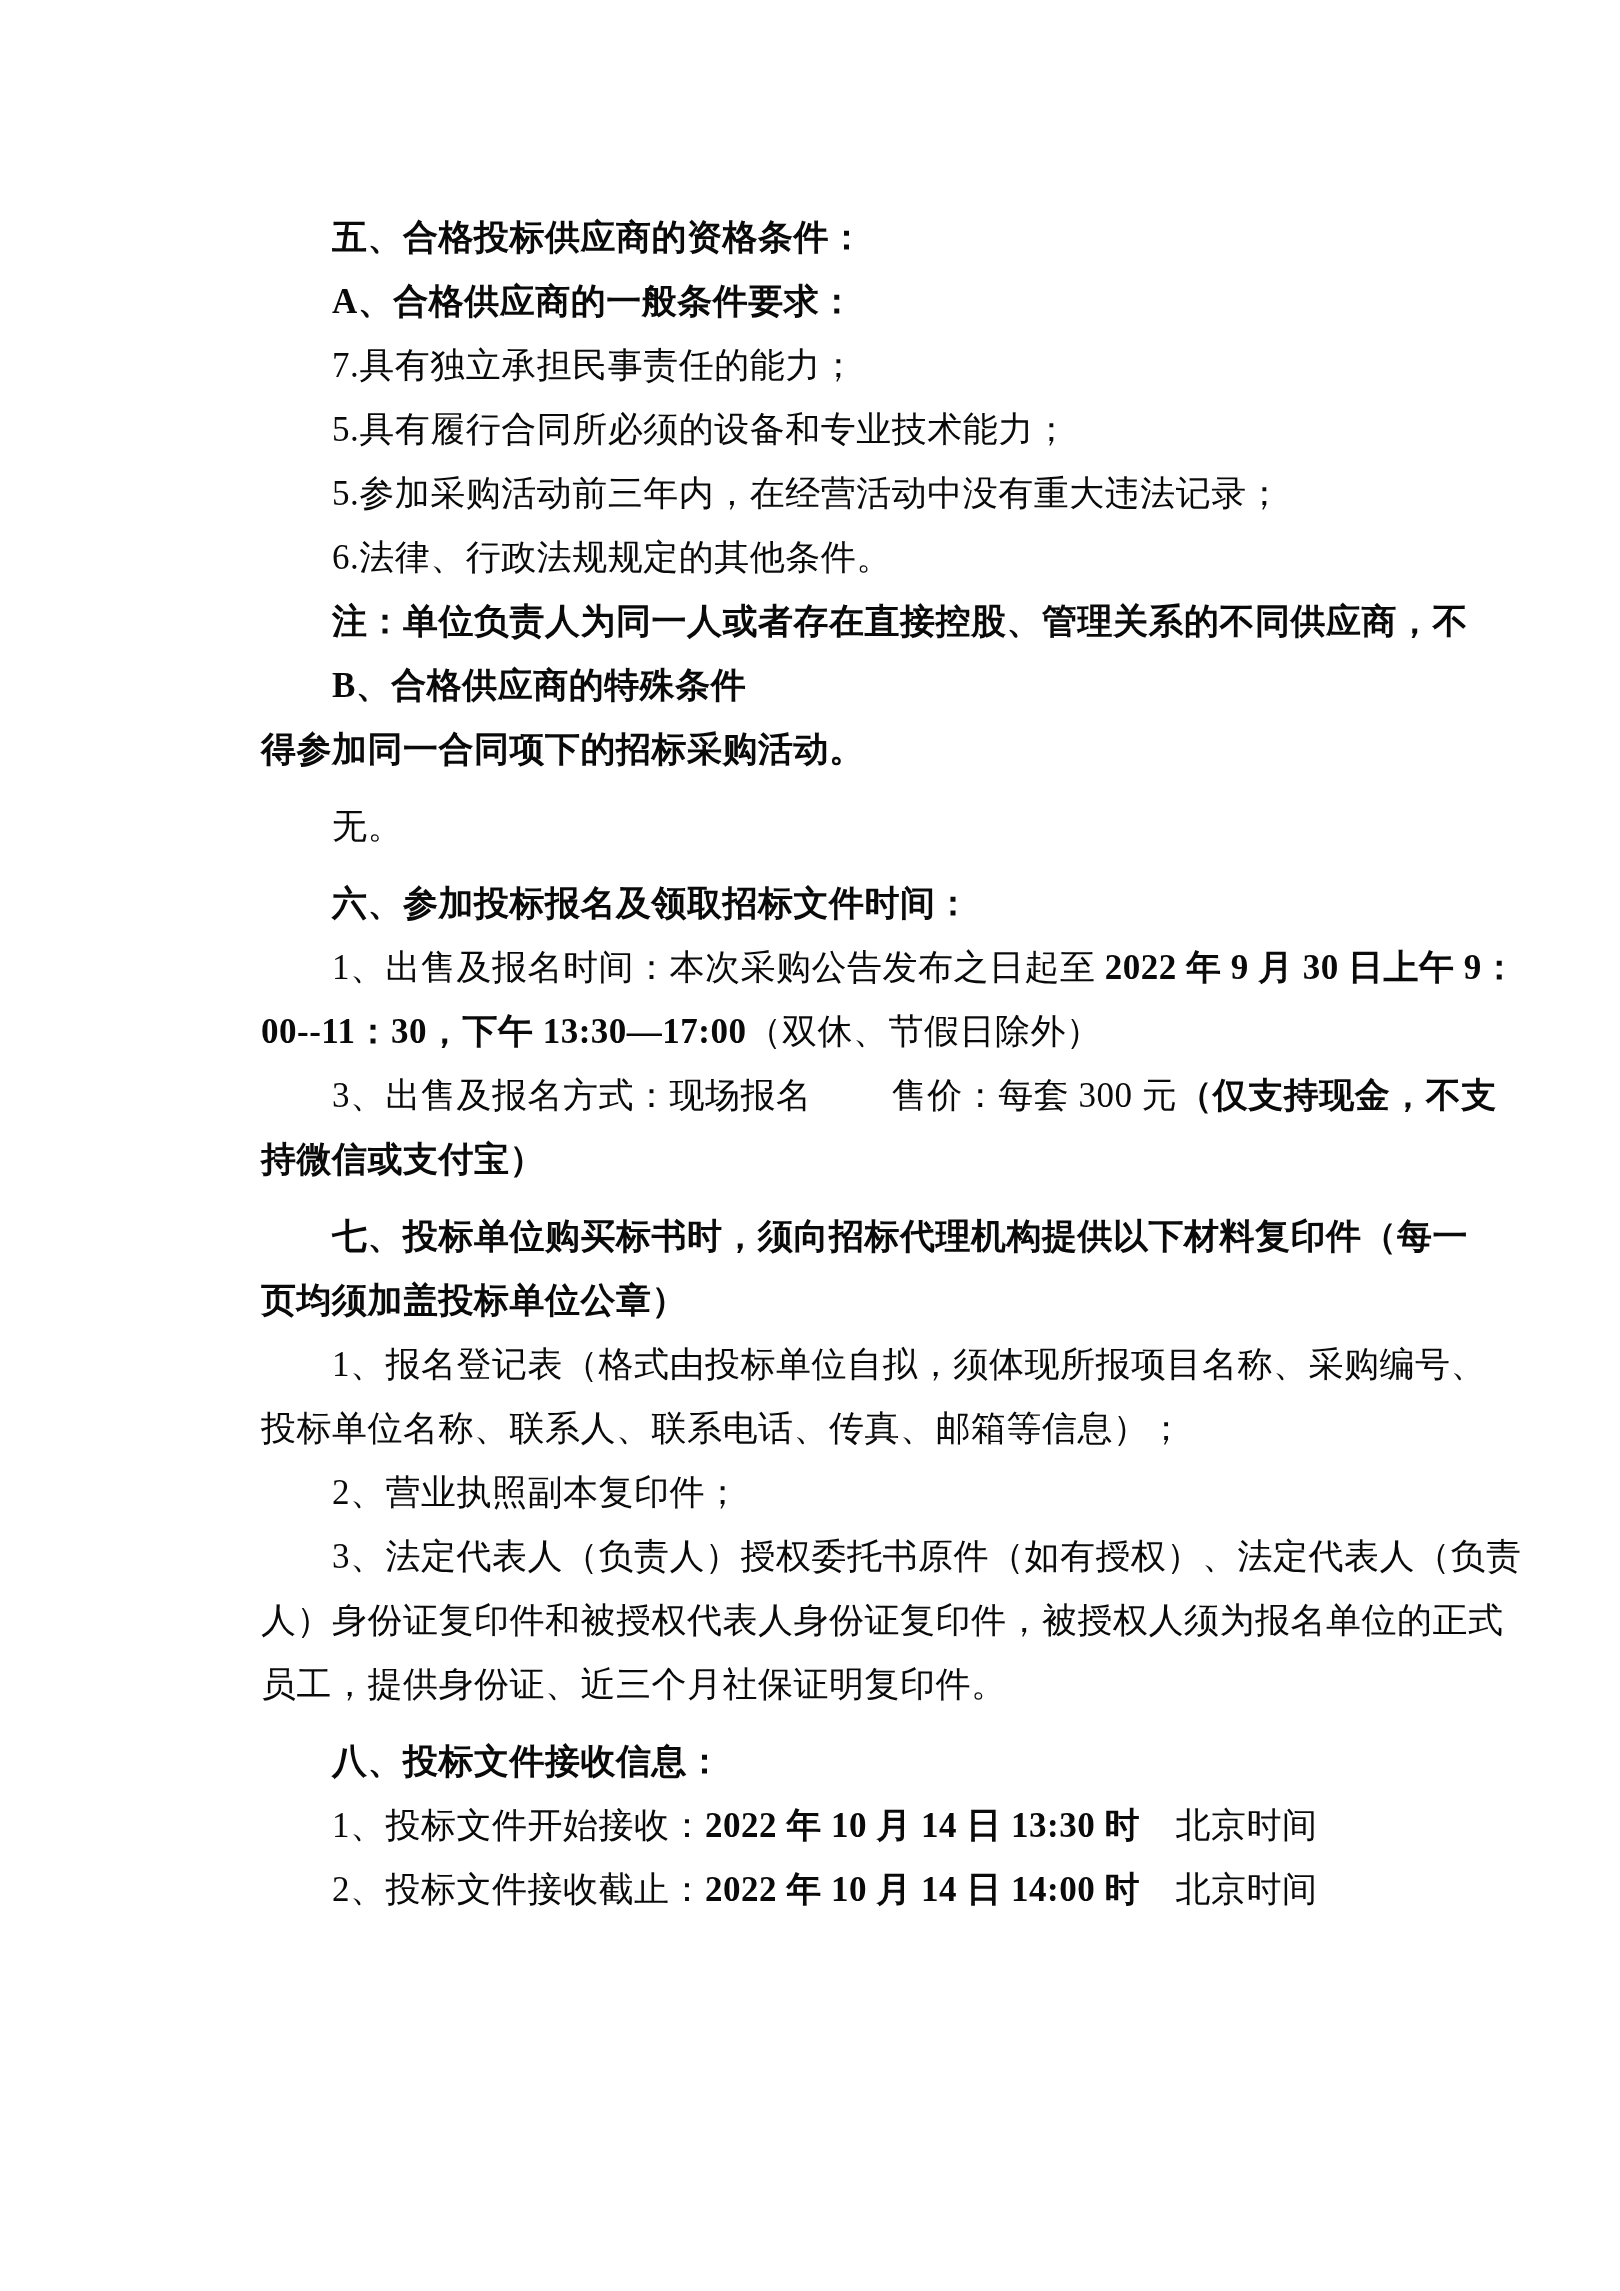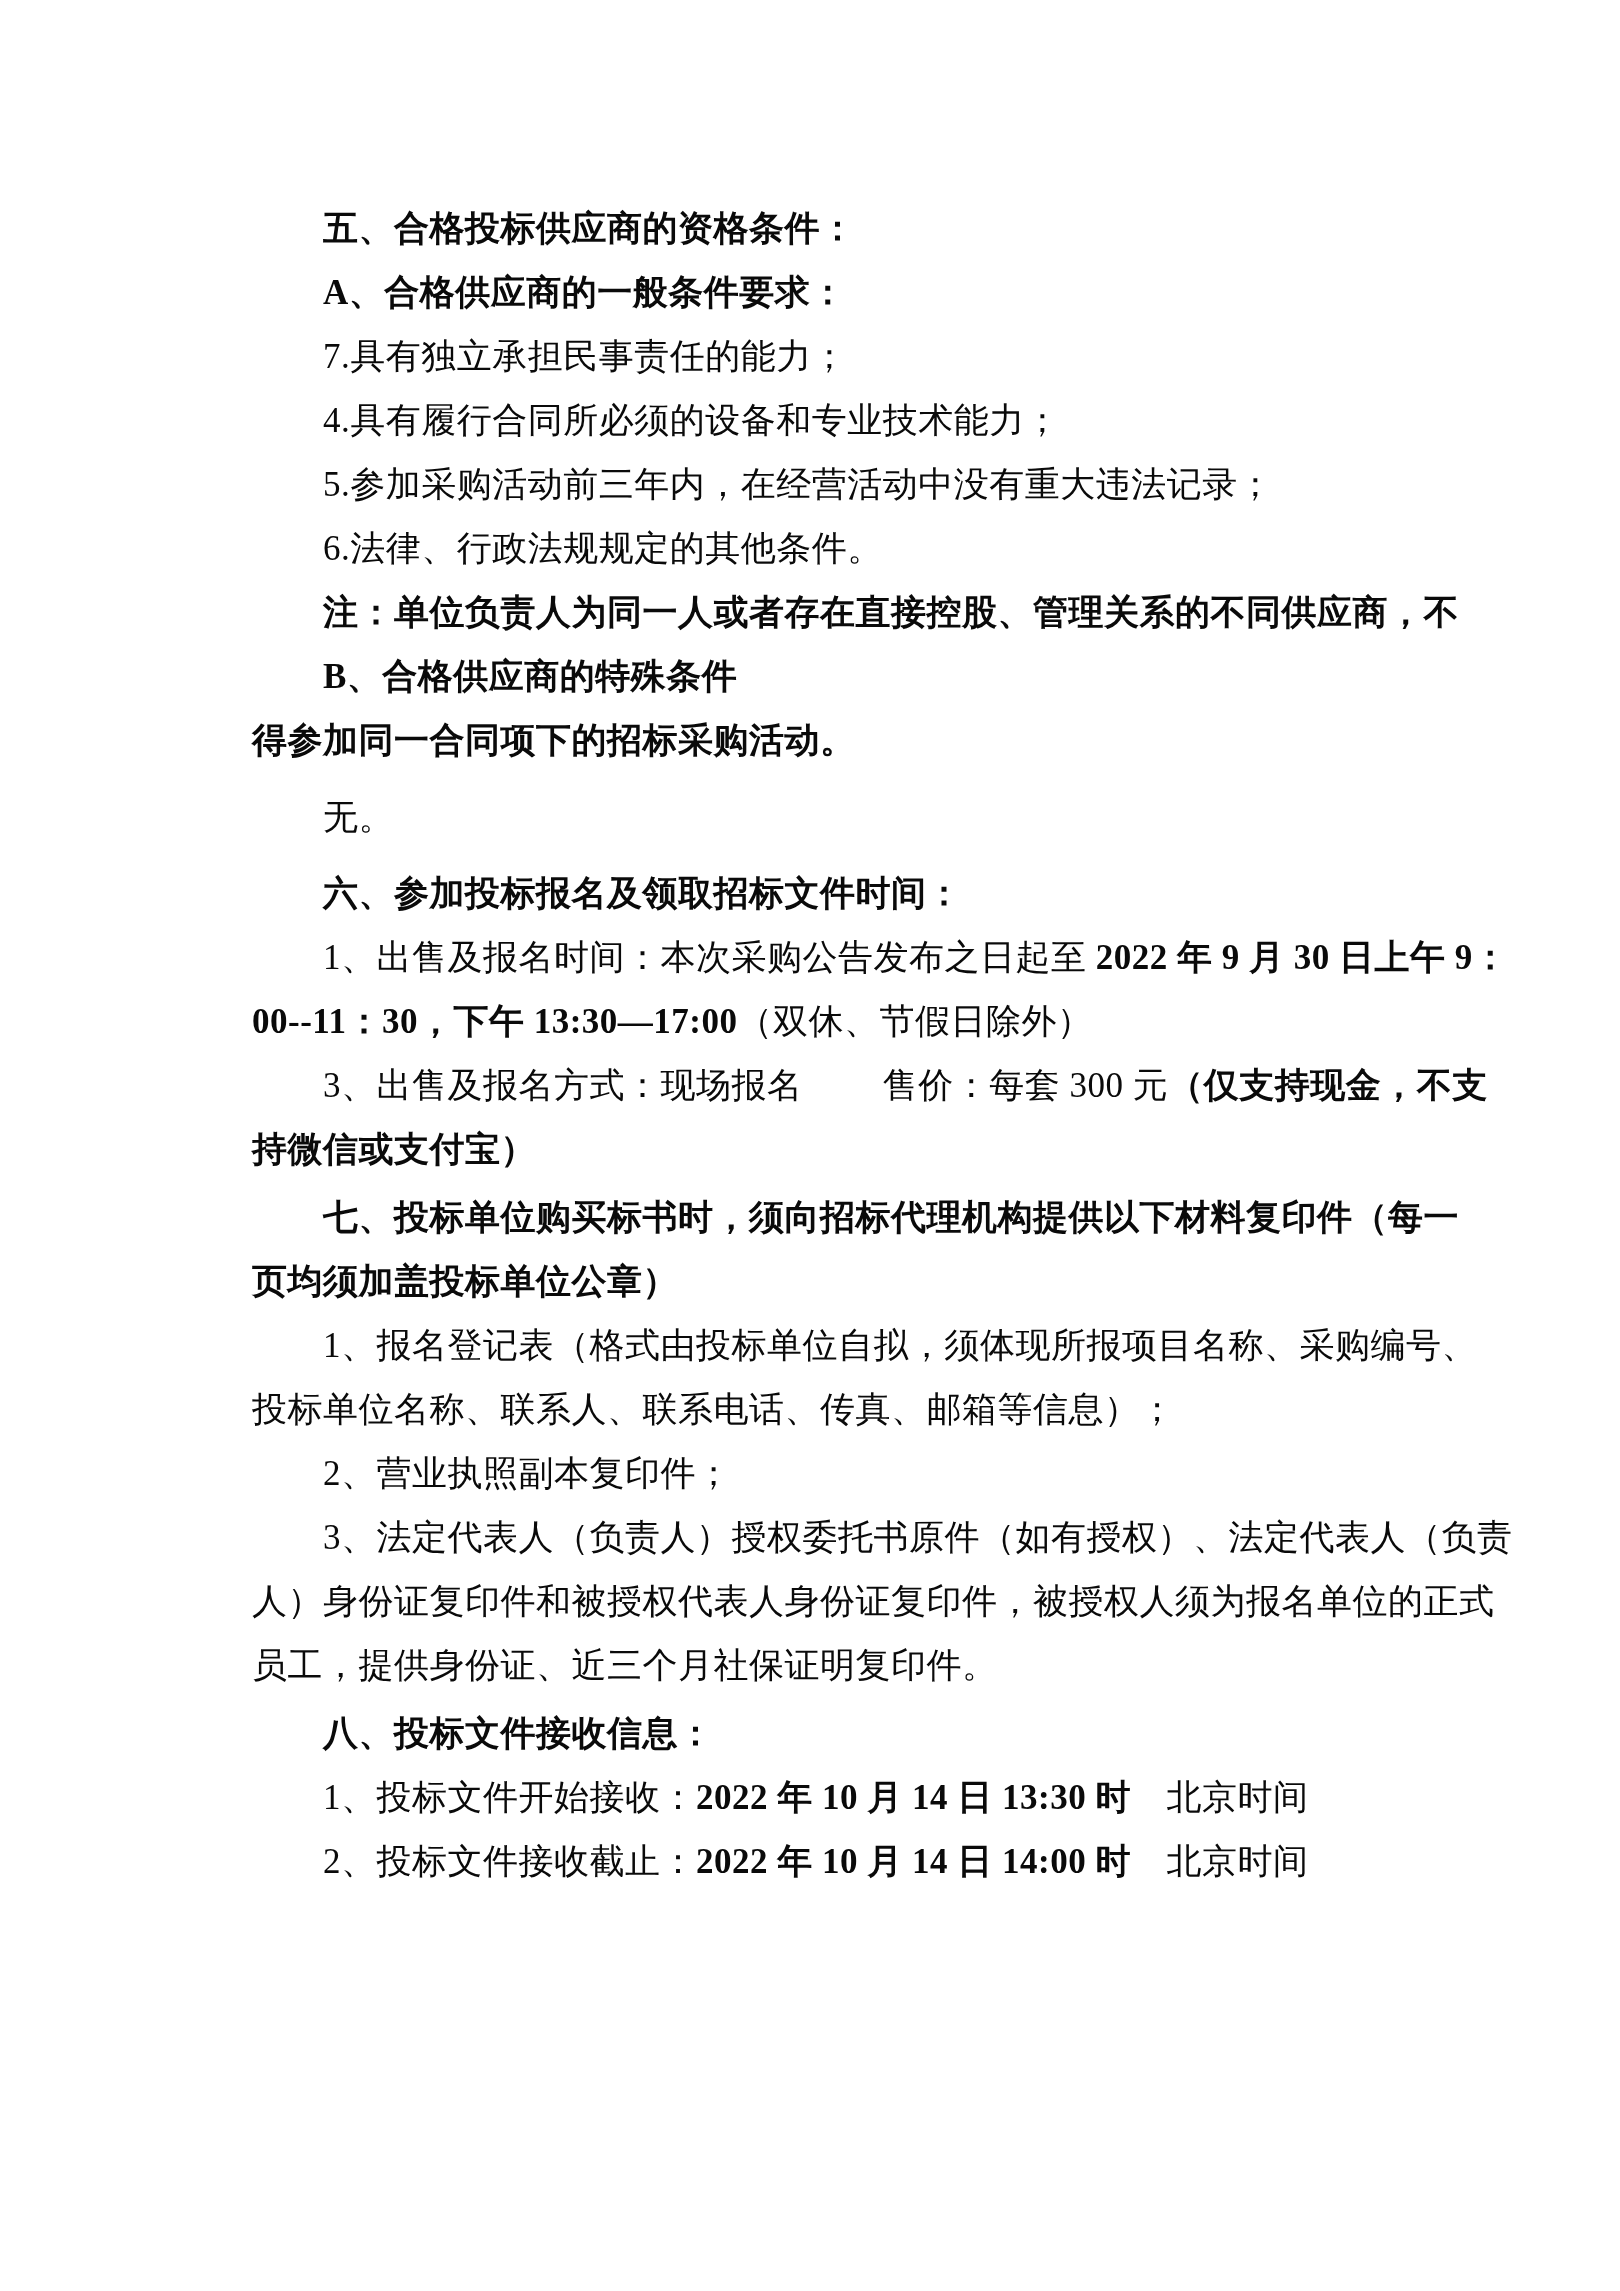--- a/index.html
+++ b/index.html
@@ -11,21 +11,21 @@
     position: relative;
     width: 1620px;
     height: 2292px;
     background: #ffffff;
     color: #0a0a0a;
     box-sizing: border-box;
     padding: 193px 225px 0 248px;
     font-family: "Liberation Serif", "DejaVu Serif", serif;
     overflow: hidden;
   }
-  .doc-section { margin: 4px; padding: 0; }
+  .doc-section { margin: 13px; padding: 0; }
   .line {
     height: 64px;
     line-height: 64px;
     font-size: 35px;
     white-space: nowrap;
     letter-spacing: 0.5px;
   }
   .line.indent { padding-left: 71px; }
   .line.spaced { margin-top: 12.7px; margin-bottom: 12.7px; }
   .run { font-weight: 400; }
@@ -33,21 +33,21 @@
 </style>
 </head>
 <body>
 
 <main class="page">
   <div id="doc">
       <section class="doc-section">
         <div class="line indent"><span class="run b">五、合格投标供应商的资格条件：</span></div>
         <div class="line indent"><span class="run b">A、合格供应商的一般条件要求：</span></div>
         <div class="line indent"><span class="run">7.具有独立承担民事责任的能力；</span></div>
-        <div class="line indent"><span class="run">4.具有履行合同所必须的设备和专业技术能力；</span></div>
+        <div class="line indent"><span class="run">5.具有履行合同所必须的设备和专业技术能力；</span></div>
         <div class="line indent"><span class="run">5.参加采购活动前三年内，在经营活动中没有重大违法记录；</span></div>
         <div class="line indent"><span class="run">6.法律、行政法规规定的其他条件。</span></div>
         <div class="line indent"><span class="run b">注：单位负责人为同一人或者存在直接控股、管理关系的不同供应商，不</span></div>
         <div class="line indent"><span class="run b">B、合格供应商的特殊条件</span></div>
         <div class="line"><span class="run b">得参加同一合同项下的招标采购活动。</span></div>
         <div class="line indent spaced"><span class="run">无。</span></div>
       </section>
       <section class="doc-section">
         <div class="line indent"><span class="run b">六、参加投标报名及领取招标文件时间：</span></div>
         <div class="line indent"><span class="run">1、出售及报名时间：本次采购公告发布之日起至 </span><span class="run b">2022 年 9 月 30 日上午 9：</span></div>

